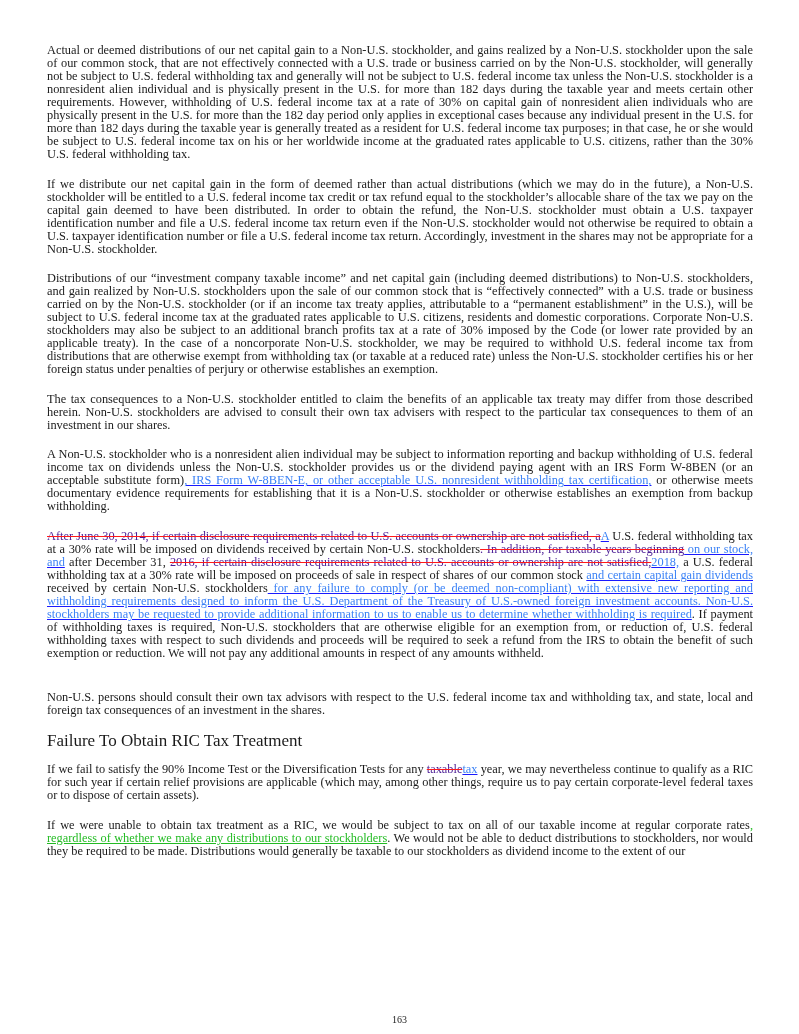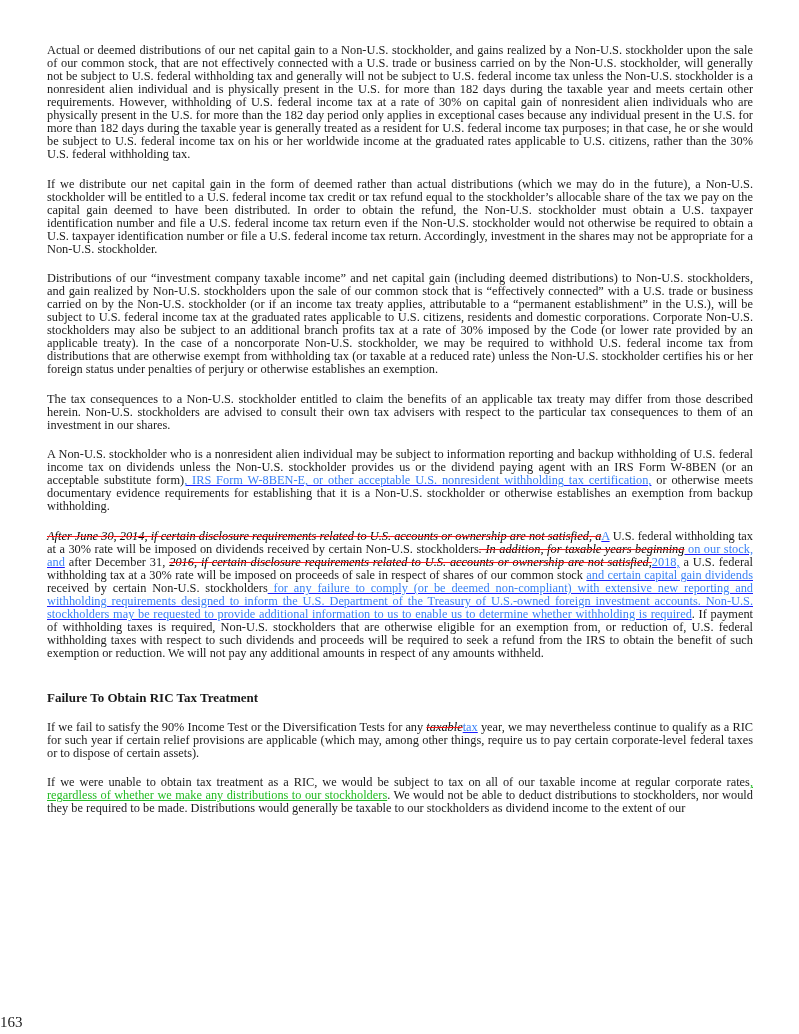--- a/index.html
+++ b/index.html
@@ -13,34 +13,34 @@
     .page {
       position: relative;
       padding: 44px 46px 0 47px;
       font-size: 12.35px;
       line-height: 13px;
       text-align: justify;
     }
     .para { margin: 0 0 16.6px 0; }
     .para.gap-extra { margin-bottom: 31px; }
     .heading {
-      font-weight: bold;
+      font-weight: normal;
       margin: 0 0 16.6px 0;
-      font-size: 13px;
+      font-size: 17px;
     }
-    .del { color: #000000; text-decoration: line-through; text-decoration-color: #ff1a1a; font-style: italic; }
+    .del { color: #4c1d95; text-decoration: line-through; text-decoration-color: #ff1a1a; }
     .ins { color: #3b82f6; text-decoration: underline; text-decoration-color: #1a1aff; }
     .ins-green { color: #22bb22; text-decoration: underline; text-decoration-color: #22bb22; }
     .page-number {
       position: absolute;
       top: 1014px;
       left: 0;
       width: 799px;
-      text-align: left;
-      font-size: 15px;
+      text-align: center;
+      font-size: 10px;
     }
   </style>
 </head>
 <body>
 
 <div class="page">
 
   <p class="para">Actual or deemed distributions of our net capital gain to a Non-U.S. stockholder, and gains realized by a Non-U.S. stockholder upon the sale of our common stock, that are not effectively connected with a U.S. trade or business carried on by the Non-U.S. stockholder, will generally not be subject to U.S. federal withholding tax and generally will not be subject to U.S. federal income tax unless the Non-U.S. stockholder is a nonresident alien individual and is physically present in the U.S. for more than 182 days during the taxable year and meets certain other requirements. However, withholding of U.S. federal income tax at a rate of 30% on capital gain of nonresident alien individuals who are physically present in the U.S. for more than the 182 day period only applies in exceptional cases because any individual present in the U.S. for more than 182 days during the taxable year is generally treated as a resident for U.S. federal income tax purposes; in that case, he or she would be subject to U.S. federal income tax on his or her worldwide income at the graduated rates applicable to U.S. citizens, rather than the 30% U.S. federal withholding tax.</p>
 
   <p class="para">If we distribute our net capital gain in the form of deemed rather than actual distributions (which we may do in the future), a Non-U.S. stockholder will be entitled to a U.S. federal income tax credit or tax refund equal to the stockholder’s allocable share of the tax we pay on the capital gain deemed to have been distributed. In order to obtain the refund, the Non-U.S. stockholder must obtain a U.S. taxpayer identification number and file a U.S. federal income tax return even if the Non-U.S. stockholder would not otherwise be required to obtain a U.S. taxpayer identification number or file a U.S. federal income tax return. Accordingly, investment in the shares may not be appropriate for a Non-U.S. stockholder.</p>
@@ -50,20 +50,21 @@
   <p class="para">The tax consequences to a Non-U.S. stockholder entitled to claim the benefits of an applicable tax treaty may differ from those described herein. Non-U.S. stockholders are advised to consult their own tax advisers with respect to the particular tax consequences to them of an investment in our shares.</p>
 
   <p class="para">
     <span>A Non-U.S. stockholder who is a nonresident alien individual may be subject to information reporting and backup withholding of U.S. federal income tax on dividends unless the Non-U.S. stockholder provides us or the dividend paying agent with an IRS Form W-8BEN (or an acceptable substitute form)</span><span class="ins">, IRS Form W-8BEN-E, or other acceptable U.S. nonresident withholding tax certification,</span><span> or otherwise meets documentary evidence requirements for establishing that it is a Non-U.S. stockholder or otherwise establishes an exemption from backup withholding.</span>
   </p>
 
   <p class="para gap-extra">
     <span class="del">After June 30, 2014, if certain disclosure requirements related to U.S. accounts or ownership are not satisfied, a</span><span class="ins">A</span><span> U.S. federal withholding tax at a 30% rate will be imposed on dividends received by certain Non-U.S. stockholders</span><span class="del">. In addition, for taxable years beginning</span><span class="ins"> on our stock, and</span><span> after December 31, </span><span class="del">2016, if certain disclosure requirements related to U.S. accounts or ownership are not satisfied,</span><span class="ins">2018,</span><span> a U.S. federal withholding tax at a 30% rate will be imposed on proceeds of sale in respect of shares of our common stock </span><span class="ins">and certain capital gain dividends</span><span> received by certain Non-U.S. stockholders</span><span class="ins"> for any failure to comply (or be deemed non-compliant) with extensive new reporting and withholding requirements designed to inform the U.S. Department of the Treasury of U.S.-owned foreign investment accounts. Non-U.S. stockholders may be requested to provide additional information to us to enable us to determine whether withholding is required</span><span>. If payment of withholding taxes is required, Non-U.S. stockholders that are otherwise eligible for an exemption from, or reduction of, U.S. federal withholding taxes with respect to such dividends and proceeds will be required to seek a refund from the IRS to obtain the benefit of such exemption or reduction. We will not pay any additional amounts in respect of any amounts withheld.</span>
   </p>
 
+  <p class="para">Non-U.S. persons should consult their own tax advisors with respect to the U.S. federal income tax and withholding tax, and state, local and foreign tax consequences of an investment in the shares.</p>
 
   <p class="heading">Failure To Obtain RIC Tax Treatment</p>
 
   <p class="para">
     <span>If we fail to satisfy the 90% Income Test or the Diversification Tests for any </span><span class="del">taxable</span><span class="ins">tax</span><span> year, we may nevertheless continue to qualify as a RIC for such year if certain relief provisions are applicable (which may, among other things, require us to pay certain corporate-level federal taxes or to dispose of certain assets).</span>
   </p>
 
   <p class="para">
     <span>If we were unable to obtain tax treatment as a RIC, we would be subject to tax on all of our taxable income at regular corporate rates</span><span class="ins-green">, regardless of whether we make any distributions to our stockholders</span><span>. We would not be able to deduct distributions to stockholders, nor would they be required to be made. Distributions would generally be taxable to our stockholders as dividend income to the extent of our</span>
   </p>

